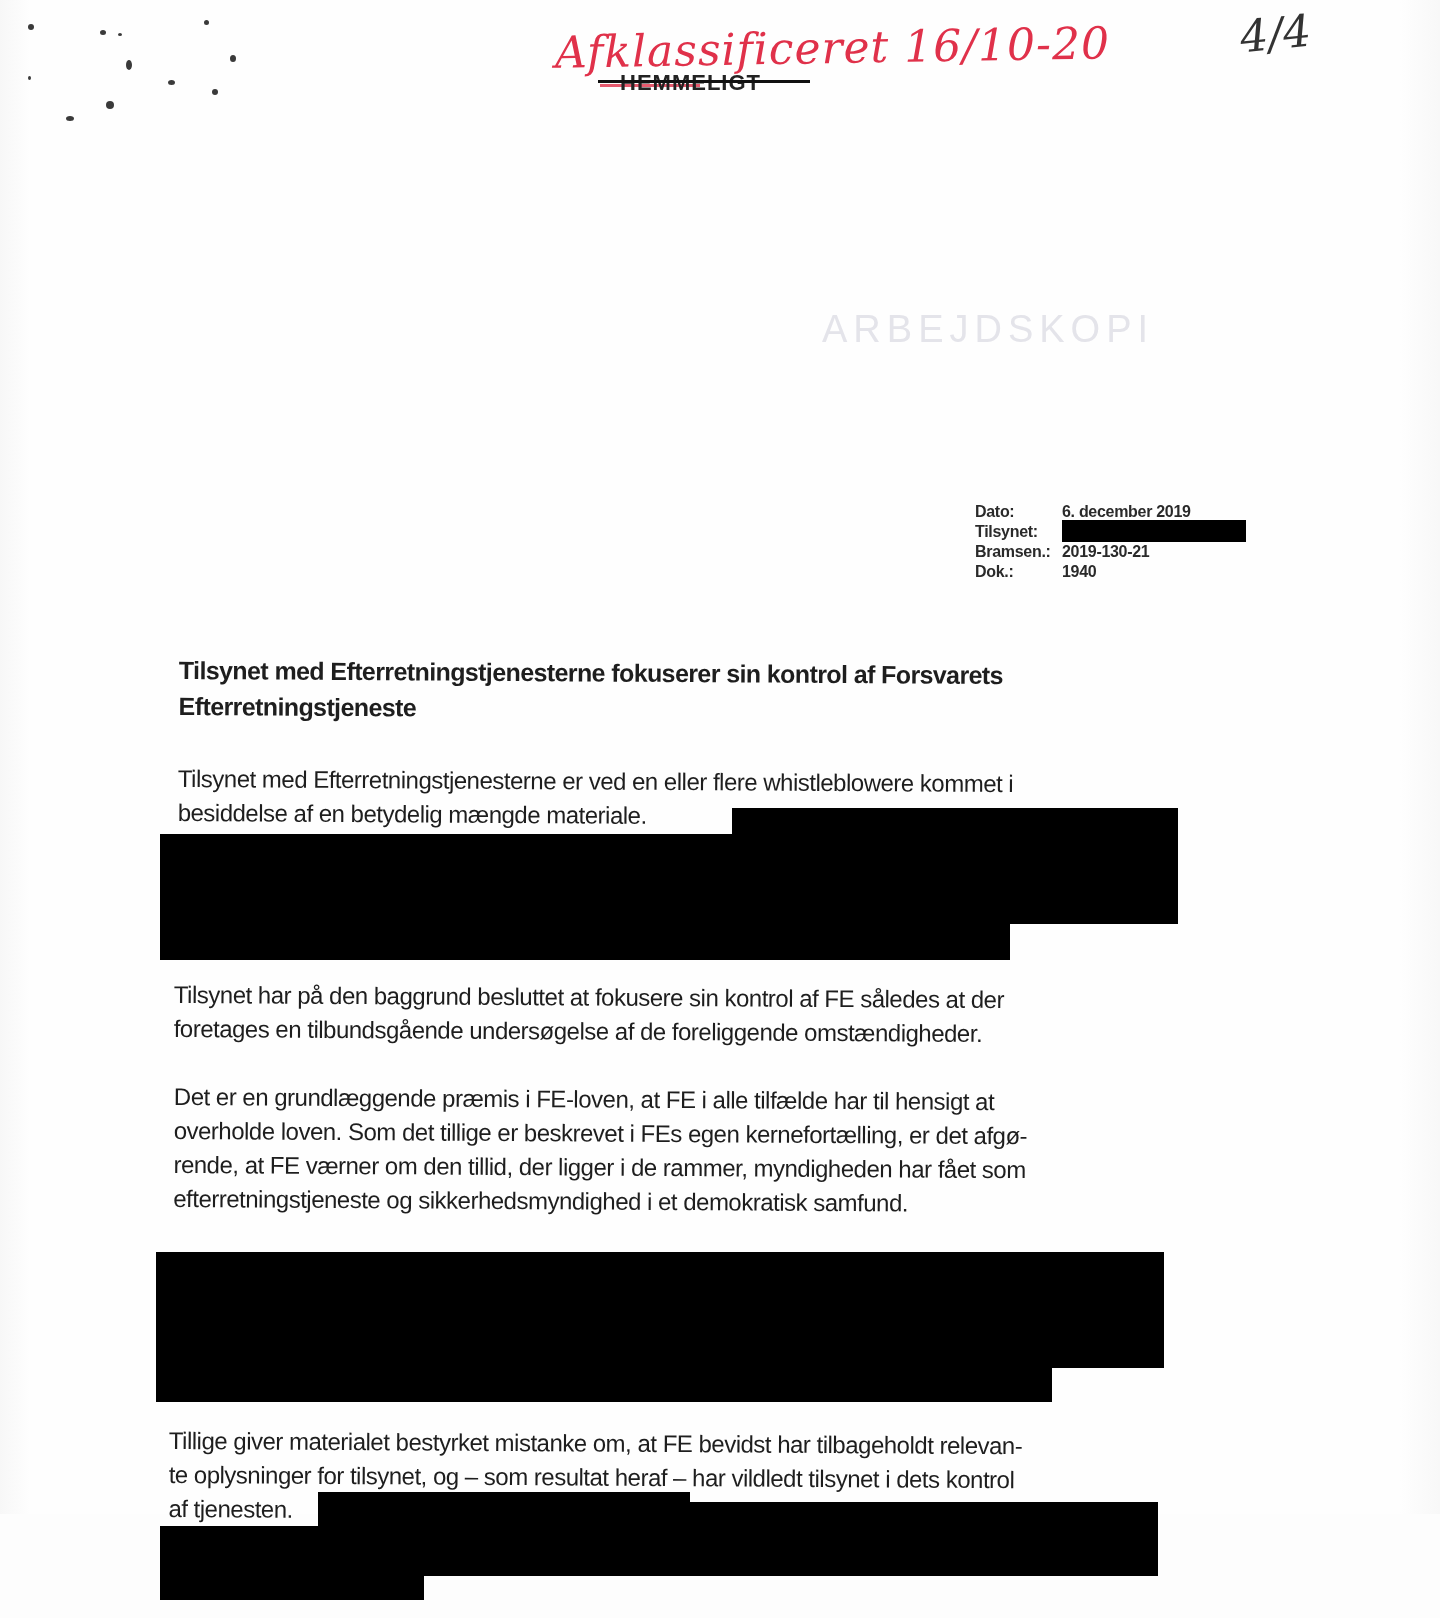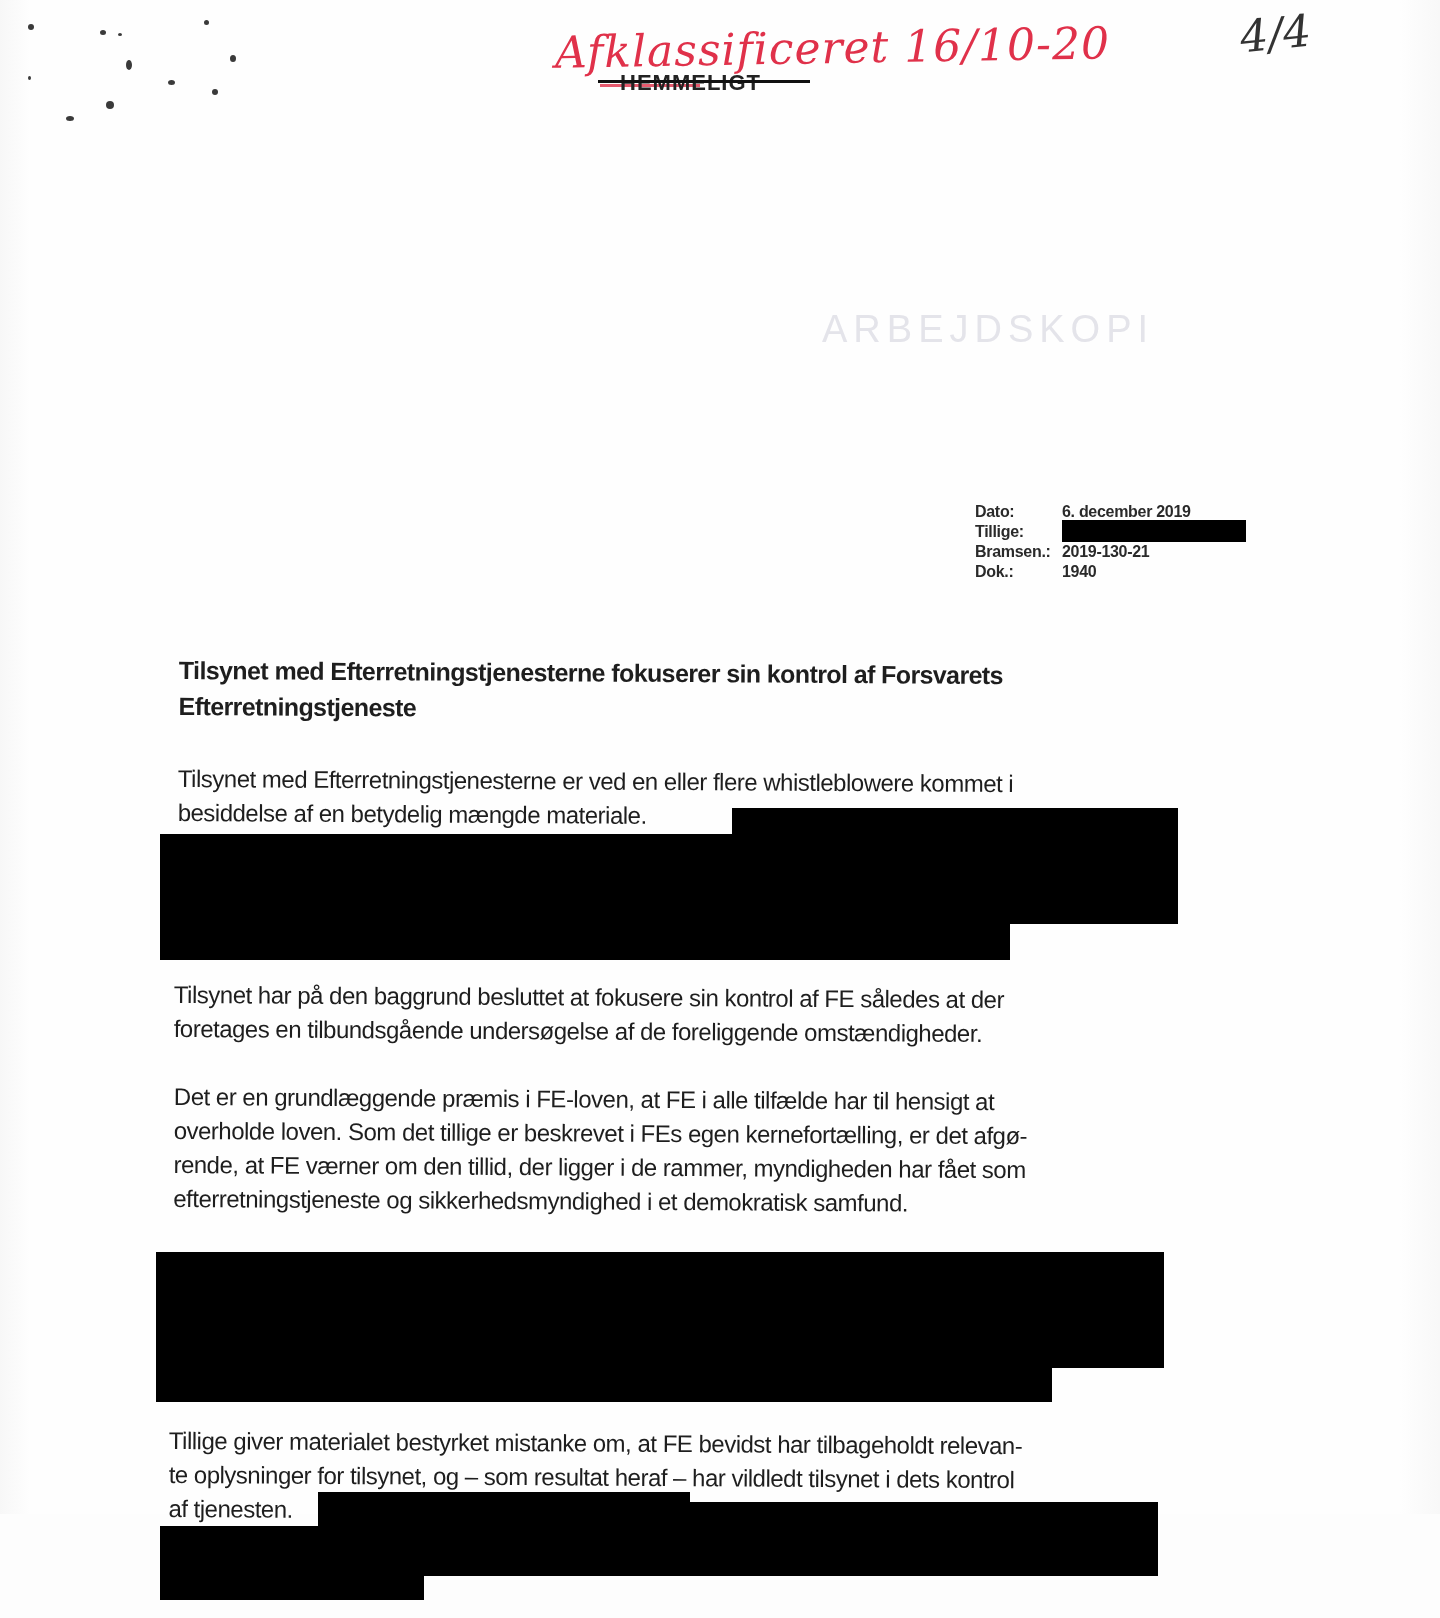--- a/index.html
+++ b/index.html
@@ -59,21 +59,21 @@
   <div class="pagenum">4/4</div>
 
   <div class="stamp">ARBEJDSKOPI</div>
 
   <div class="meta">
     <div class="meta-row">
       <span class="meta-label">Dato:</span>
       <span>6. december 2019</span>
     </div>
     <div class="meta-row">
-      <span class="meta-label">Tillige:</span>
+      <span class="meta-label">Tilsynet:</span>
       <span class="meta-redact"></span>
     </div>
     <div class="meta-row">
       <span class="meta-label">Bramsen.:</span>
       <span>2019-130-21</span>
     </div>
     <div class="meta-row">
       <span class="meta-label">Dok.:</span>
       <span>1940</span>
     </div>

